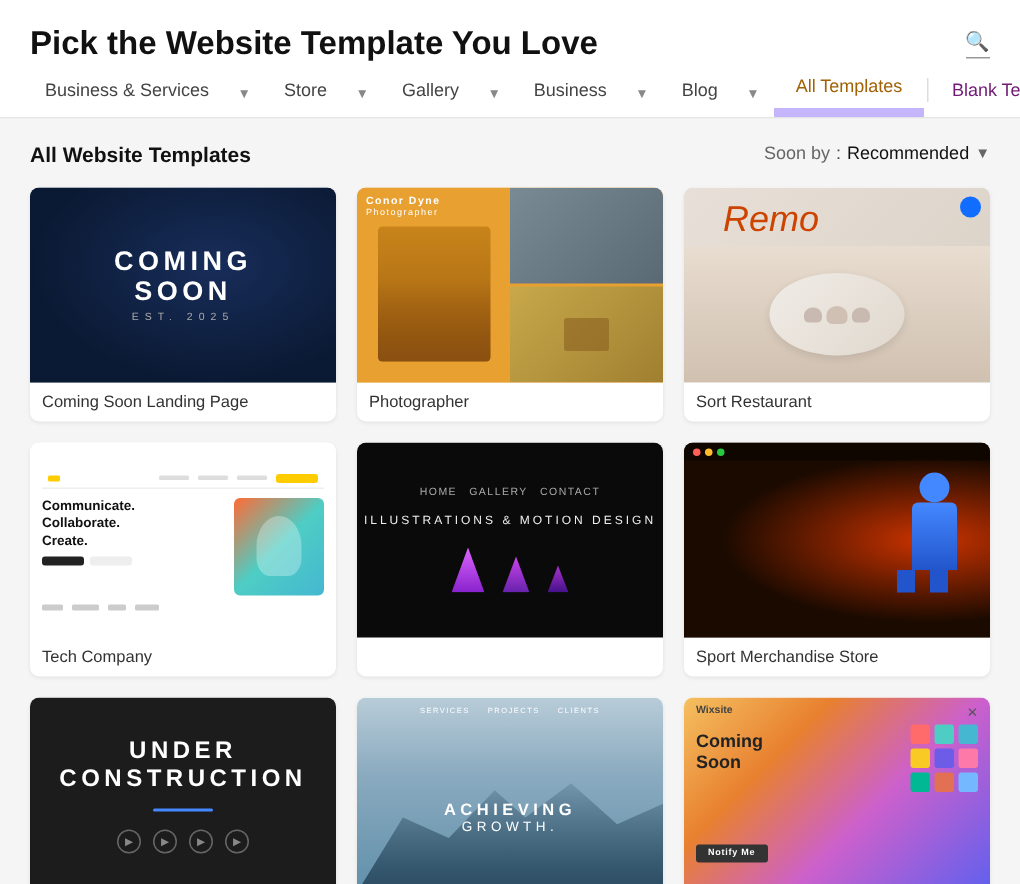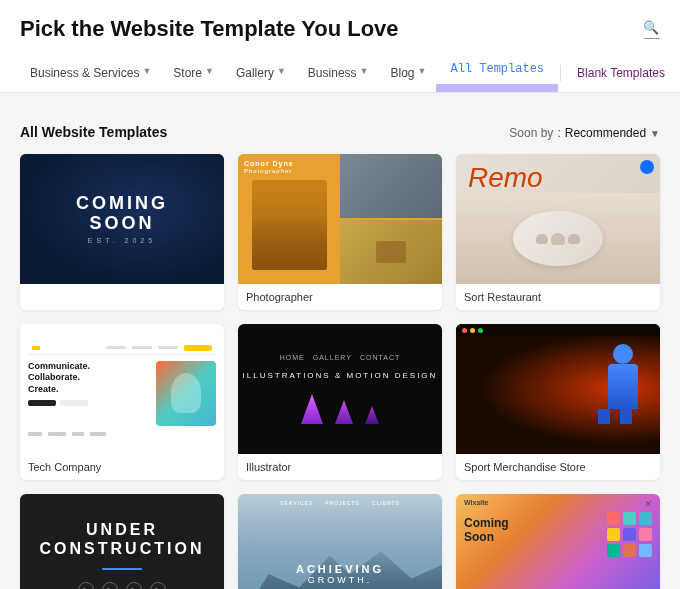--- a/index.html
+++ b/index.html
@@ -1,36 +1,36 @@
 <!DOCTYPE html>
 <html><head>
   <meta charset="utf-8">
   <style>
     * { box-sizing: border-box; margin: 0; padding: 0; }
     body { font-family: 'Helvetica Neue', Arial, sans-serif; background: #f5f5f5; color: #333; font-size: 13px; }
 
     .header { background: #fff; padding: 16px 20px 0 20px; border-bottom: 1px solid #e5e5e5; }
-    .header-top { display: flex; align-items: center; justify-content: space-between; margin-bottom: 12px; }
+    .header-top { display: flex; align-items: center; justify-content: space-between; margin-bottom: 0; }
     .header-title { font-size: 22px; font-weight: 700; color: #111; }
     .search-box { display: flex; align-items: center; border-bottom: 1px solid #999; padding-bottom: 3px; gap: 6px; }
     .search-box input { border: none; outline: none; font-size: 12px; color: #555; width: 160px; background: transparent; }
     .search-icon { color: #888; font-size: 13px; }
 
     .nav-row { display: flex; align-items: center; gap: 0; }
     .nav-left { display: flex; align-items: center; gap: 2px; flex: 1; }
-    .nav-item { display: flex; align-items: flex-start; gap: 3px; padding: 8px 10px; font-size: 12px; color: #444; cursor: pointer; white-space: nowrap; }
+    .nav-item { display: flex; align-items: flex-end; gap: 19px; padding: 8px 10px; font-size: 12px; color: #444; cursor: pointer; white-space: nowrap; }
     .nav-item .chevron { font-size: 9px; color: #888; }
 
     .nav-right { display: flex; align-items: center; gap: 0; }
     .nav-tab { padding: 8px 14px; font-size: 12px; color: #701a75; cursor: pointer; white-space: nowrap; }
-    .nav-tab.active { color: #3b82f6; border-bottom: 8px solid #c4b5fd; font-weight: 500; font-family: Liberation Mono, monospace; }
+    .nav-tab.active { color: #a16207; border-bottom: 6px solid #c4b5fd; font-weight: 500; }
     .nav-divider { width: 1px; height: 16px; background: #ddd; margin: 0 2px; }
 
     .content { padding: 16px 20px; }
-    .content-header { display: flex; align-items: flex-end; justify-content: space-between; margin-bottom: 14px; margin-top: 15px; }
+    .content-header { display: flex; align-items: flex-start; justify-content: space-between; margin-bottom: 14px; }
     .section-title { font-size: 14px; font-weight: 600; color: #111; }
     .sort-by { display: flex; align-items: center; gap: 4px; font-size: 12px; color: #444; cursor: pointer; }
     .sort-label { color: #666; }
     .sort-value { color: #111; font-weight: 500; }
     .sort-chevron { font-size: 10px; color: #666; }
 
     .grid { display: grid; grid-template-columns: repeat(3, 1fr); gap: 14px; }
 
     .template-card { background: #fff; border-radius: 6px; overflow: hidden; cursor: pointer; box-shadow: 0 1px 3px rgba(0,0,0,0.08); }
     .template-thumb { width: 100%; height: 130px; overflow: hidden; position: relative; }
@@ -70,21 +70,21 @@
     .thumb-chef {
       background: #f0ece8;
       display: flex; flex-direction: column;
       position: relative;
     }
     .thumb-chef .top-half {
       flex: 1; background: linear-gradient(135deg, #e8e0d8 0%, #d8cfc4 100%);
       display: flex; align-items: center; justify-content: center; position: relative;
     }
     .thumb-chef .remo-text {
-      font-size: 28px; font-style: italic; font-weight: 300; color: #cc4400; position: absolute; top: 8px; left: 12px;
+      font-size: 24px; font-style: italic; font-weight: 300; color: #cc4400; position: absolute; top: 8px; left: 26px;
     }
     .thumb-chef .blue-dot { position: absolute; top: 6px; right: 6px; width: 14px; height: 14px; background: #116dff; border-radius: 50%; }
 
     .thumb-tech {
       background: #fff;
       display: flex; align-items: center; justify-content: center;
       padding: 8px;
       position: relative;
     }
     .thumb-tech .content-inner { width: 100%; }
@@ -191,20 +191,21 @@
     <div class="grid">
 
       <div class="template-card">
         <div class="template-thumb thumb-coming-soon">
           <div class="bg-map"></div>
           <div class="text-block">
             <div class="main">COMING<br>SOON</div>
             <div class="sub">EST. 2025</div>
           </div>
         </div>
+        <div class="template-label">Coming Soon Landing Page</div>
       </div>
 
       <div class="template-card">
         <div class="template-thumb thumb-photographer">
           <div class="left-panel">
             <div style="position:absolute;top:6px;left:6px;font-size:7px;color:#fff;font-weight:600;letter-spacing:1px;">Conor Dyne<br><span style="font-weight:300;font-size:6px;">Photographer</span></div>
             <div style="width:75px;height:90px;background:linear-gradient(180deg,#c8841a,#a06010);border-radius:3px;position:relative;overflow:hidden;margin-top:12px;">
               <div style="position:absolute;bottom:0;left:0;right:0;height:60%;background:linear-gradient(180deg,transparent,#8a5010);"></div>
             </div>
           </div>
@@ -280,21 +281,20 @@
             <span>Gallery</span>
             <span>Contact</span>
           </div>
           <div style="font-size:8px;color:#eee;letter-spacing:2px;text-align:center;margin-bottom:8px;text-transform:uppercase;">Illustrations &amp; Motion Design</div>
           <div class="shapes" style="display:flex;gap:12px;align-items:flex-end;">
             <div style="width:22px;height:30px;background:linear-gradient(180deg,#dd66ff,#8822cc);clip-path:polygon(50% 0%,100% 100%,0% 100%);"></div>
             <div style="width:18px;height:24px;background:linear-gradient(180deg,#cc44ee,#6622aa);clip-path:polygon(50% 0%,100% 100%,0% 100%);"></div>
             <div style="width:14px;height:18px;background:linear-gradient(180deg,#aa33cc,#441188);clip-path:polygon(50% 0%,100% 100%,0% 100%);"></div>
           </div>
         </div>
-        <div class="template-label">Illustrator</div>
       </div>
 
       <div class="template-card">
         <div class="template-thumb thumb-sport">
           <div class="bg-gradient"></div>
           <div style="position:absolute;top:0;left:0;right:0;height:12px;background:rgba(0,0,0,0.4);display:flex;align-items:center;padding:0 6px;gap:8px;z-index:2;">
             <div style="display:flex;gap:3px;">
               <div style="width:5px;height:5px;border-radius:50%;background:#ff5f56;"></div>
               <div style="width:5px;height:5px;border-radius:50%;background:#ffbd2e;"></div>
               <div style="width:5px;height:5px;border-radius:50%;background:#27c93f;"></div>

